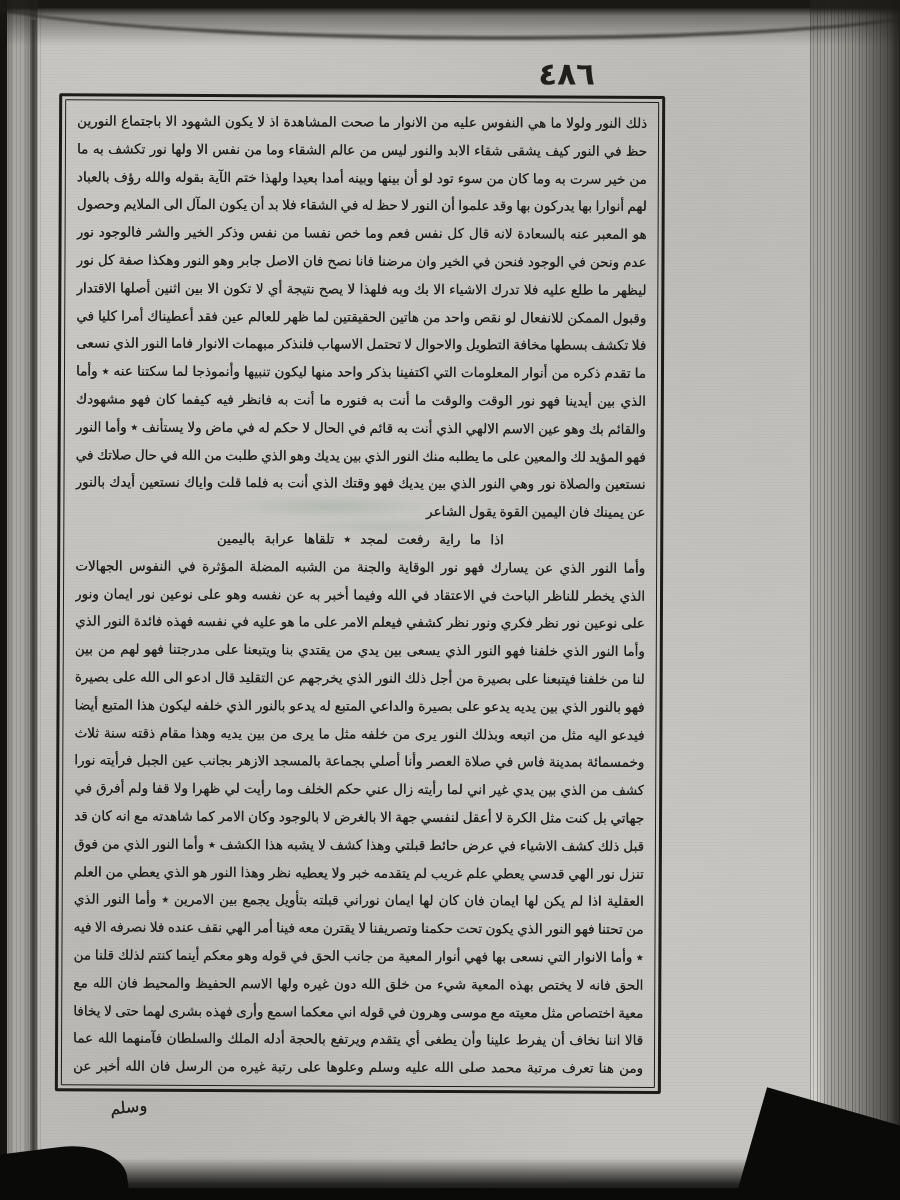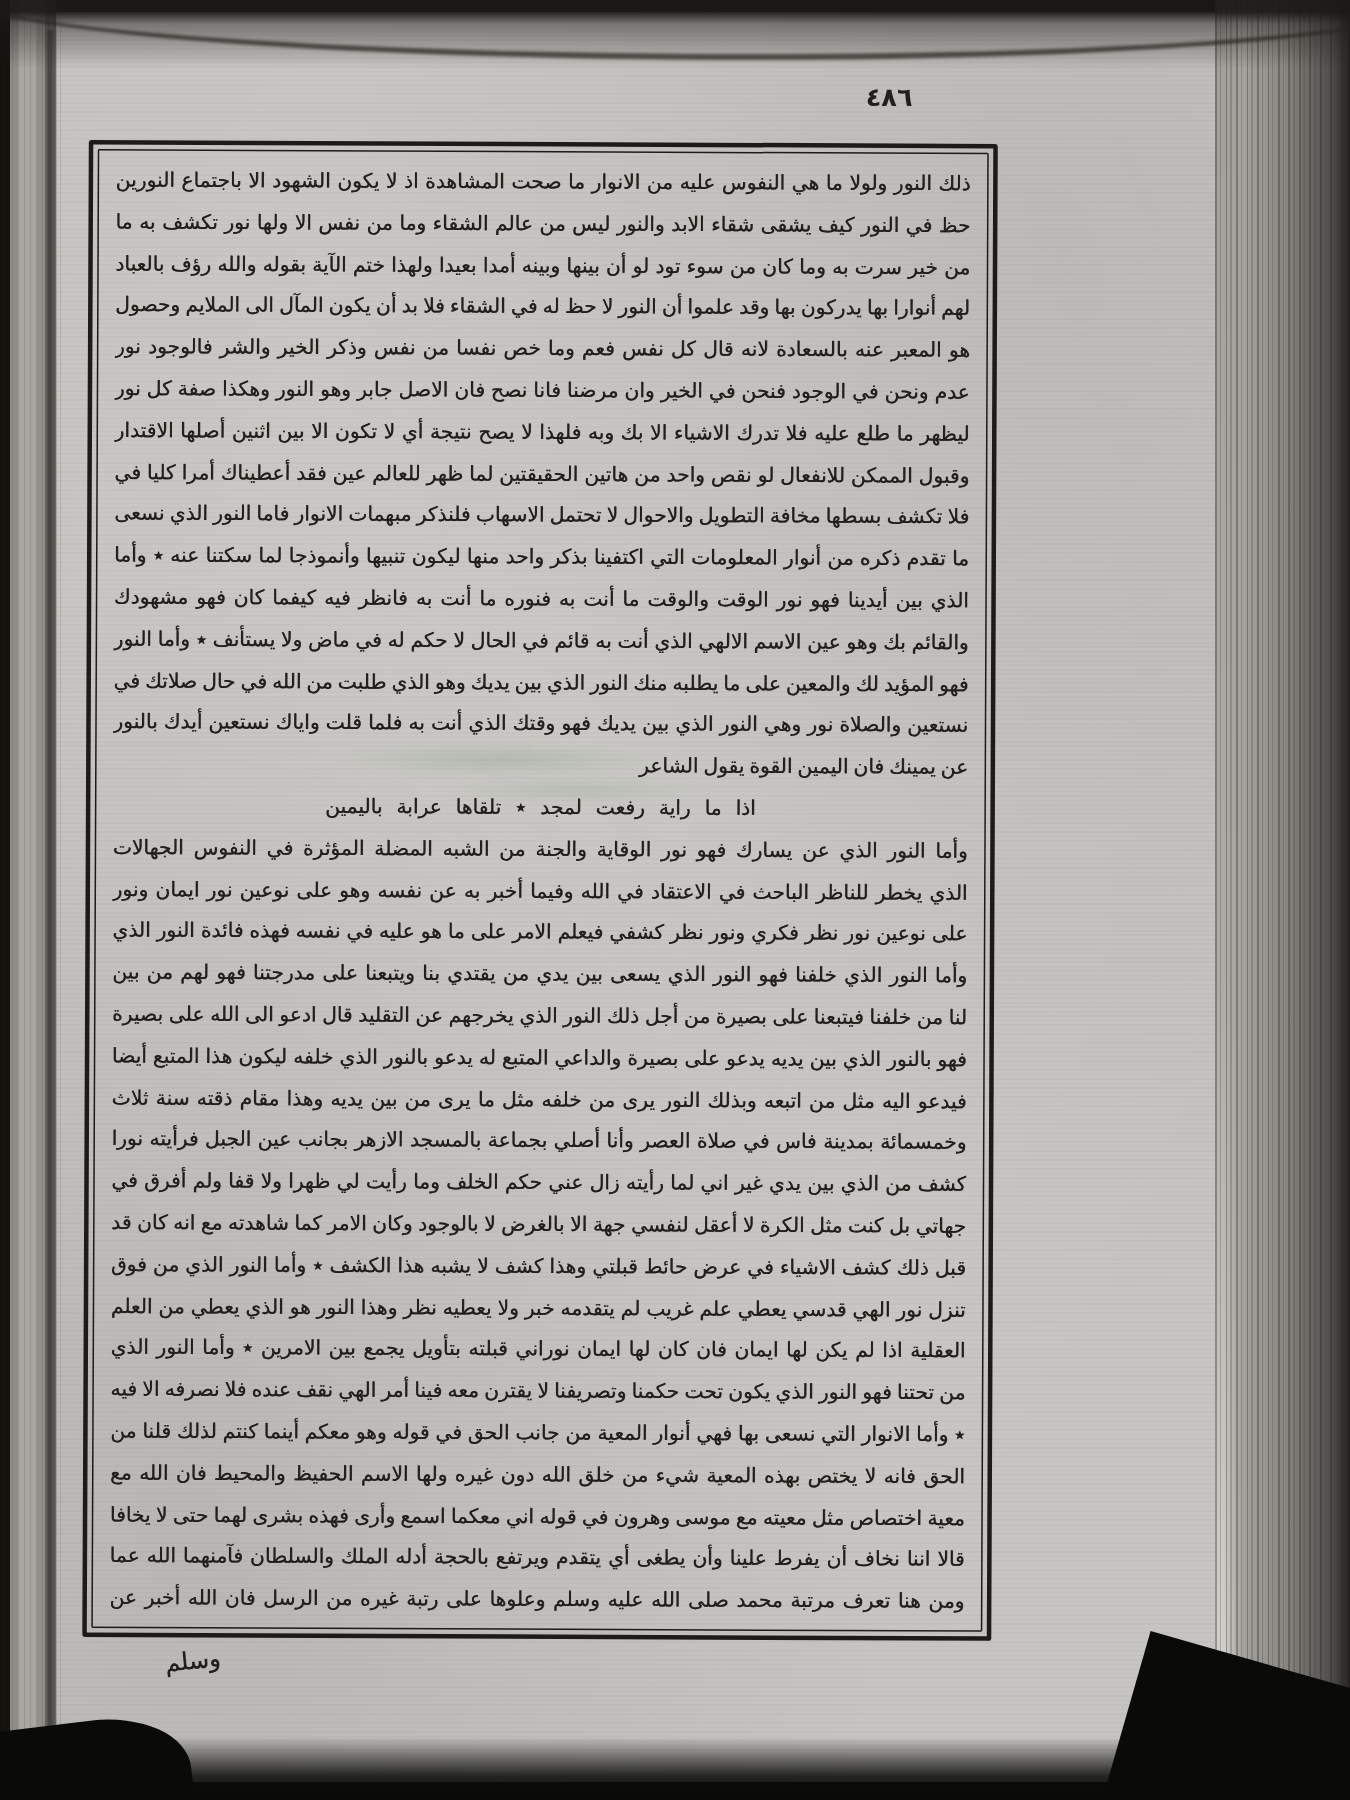--- a/index.html
+++ b/index.html
@@ -60,21 +60,21 @@
     background:#0a0a08;transform:rotate(16deg);
   }
   .corner-bl{
     position:absolute;left:-50px;top:1150px;width:180px;height:110px;
     background:#0a0a08;transform:rotate(-7deg);border-radius:35%;
   }
   
   .sheet{position:absolute;left:0;top:0;width:900px;height:1200px;transform:rotate(0.25deg);}
   .page-number{
     position:absolute;left:536px;top:55px;width:70px;
-    text-align:right;font-size:17px;font-weight:bold;
+    text-align:left;font-size:31px;font-weight:bold;
     color:var(--ink,#211f1b);letter-spacing:1px;
   }
   .frame{
     position:absolute;left:57px;top:95px;width:606px;height:998px;
     border:3px solid var(--frame,#1d1b17);border-radius:2px;
     box-sizing:border-box;
   }
   .frame-inner{
     position:absolute;inset:3px;border:1.6px solid var(--frame,#1d1b17);
     border-radius:1px;

